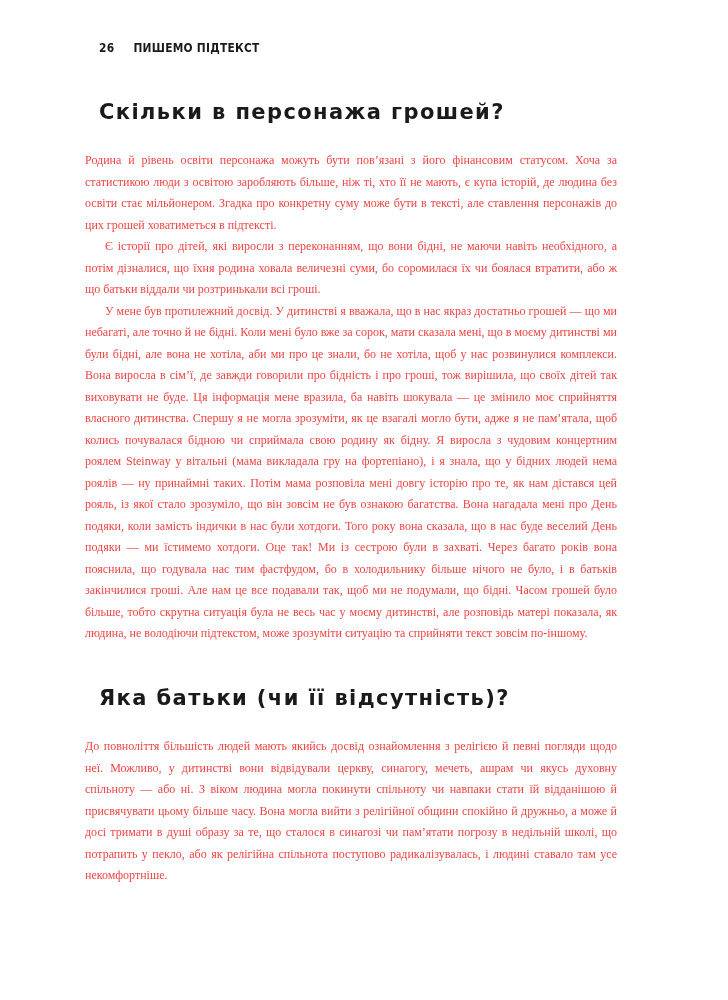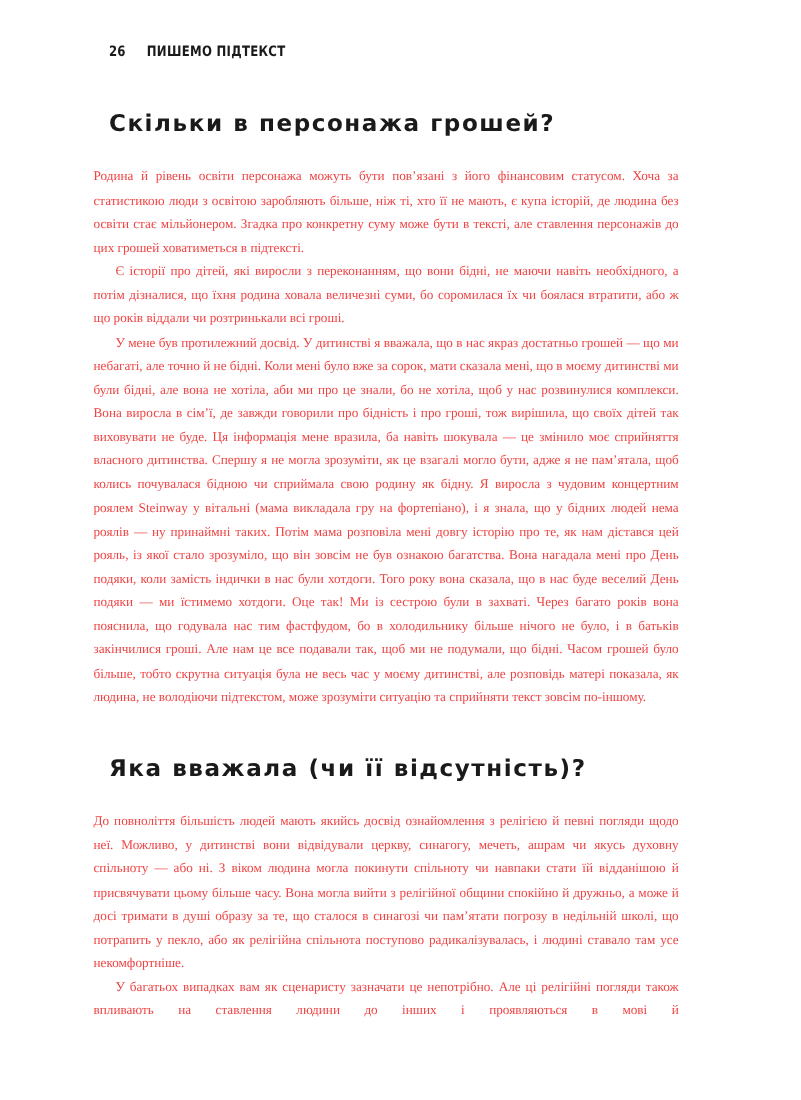--- a/index.html
+++ b/index.html
@@ -16,22 +16,21 @@
 <body>
 
 <div class="running-head">
   <span class="page-num">26</span><span>ПИШЕМО ПІДТЕКСТ</span>
 </div>
 
 <h2 class="section-title" style="top:100px;margin:0;text-align:right;">Скільки в персонажа грошей?</h2>
 
 <div class="text-block" style="top:150px;">
   <p>Родина й рівень освіти персонажа можуть бути пов’язані з його фінансовим статусом. Хоча за статистикою люди з освітою заробляють більше, ніж ті, хто її не мають, є купа історій, де людина без освіти стає мільйонером. Згадка про конкретну суму може бути в тексті, але ставлення персонажів до цих грошей ховатиметься в підтексті.</p>
-  <p class="indent">Є історії про дітей, які виросли з переконанням, що вони бідні, не маючи навіть необхідного, а потім дізналися, що їхня родина ховала величезні суми, бо соромилася їх чи боялася втратити, або ж що років віддали чи розтринькали всі гроші.</p>
+  <p class="indent">Є історії про дітей, які виросли з переконанням, що вони бідні, не маючи навіть необхідного, а потім дізналися, що їхня родина ховала величезні суми, бо соромилася їх чи боялася втратити, або ж що батьки віддали чи розтринькали всі гроші.</p>
   <p class="indent">У мене був протилежний досвід. У дитинстві я вважала, що в нас якраз достатньо грошей — що ми небагаті, але точно й не бідні. Коли мені було вже за сорок, мати сказала мені, що в моєму дитинстві ми були бідні, але вона не хотіла, аби ми про це знали, бо не хотіла, щоб у нас розвинулися комплекси. Вона виросла в сім’ї, де завжди говорили про бідність і про гроші, тож вирішила, що своїх дітей так виховувати не буде. Ця інформація мене вразила, ба навіть шокувала — це змінило моє сприйняття власного дитинства. Спершу я не могла зрозуміти, як це взагалі могло бути, адже я не пам’ятала, щоб колись почувалася бідною чи сприймала свою родину як бідну. Я виросла з чудовим концертним роялем Steinway у вітальні (мама викладала гру на фортепіано), і я знала, що у бідних людей нема роялів — ну принаймні таких. Потім мама розповіла мені довгу історію про те, як нам дістався цей рояль, із якої стало зрозуміло, що він зовсім не був ознакою багатства. Вона нагадала мені про День подяки, коли замість індички в нас були хотдоги. Того року вона сказала, що в нас буде веселий День подяки — ми їстимемо хотдоги. Оце так! Ми із сестрою були в захваті. Через багато років вона пояснила, що годувала нас тим фастфудом, бо в холодильнику більше нічого не було, і в батьків закінчилися гроші. Але нам це все подавали так, щоб ми не подумали, що бідні. Часом грошей було більше, тобто скрутна ситуація була не весь час у моєму дитинстві, але розповідь матері показала, як людина, не володіючи підтекстом, може зрозуміти ситуацію та сприйняти текст зовсім по-іншому.</p>
 </div>
 
-<h2 class="section-title" style="top:686px;margin:0;">Яка вважала (чи її відсутність)?</h2>
+<h2 class="section-title" style="top:686px;margin:0;">Яка батьки (чи її відсутність)?</h2>
 
 <div class="text-block" style="top:736px;font-family:Liberation Serif, serif;">
   <p>До повноліття більшість людей мають якийсь досвід ознайомлення з релігією й певні погляди щодо неї. Можливо, у дитинстві вони відвідували церкву, синагогу, мечеть, ашрам чи якусь духовну спільноту — або ні. З віком людина могла покинути спільноту чи навпаки стати їй відданішою й присвячувати цьому більше часу. Вона могла вийти з релігійної общини спокійно й дружньо, а може й досі тримати в душі образу за те, що сталося в синагозі чи пам’ятати погрозу в недільній школі, що потрапить у пекло, або як релігійна спільнота поступово радикалізувалась, і людині ставало там усе некомфортніше.</p>
-  <p class="indent last-open">У багатьох випадках вам як сценаристу зазначати це непотрібно. Але ці релігійні погляди також впливають на ставлення людини до інших і проявляються в мові й</p>
 </div>
 
 </body></html>

